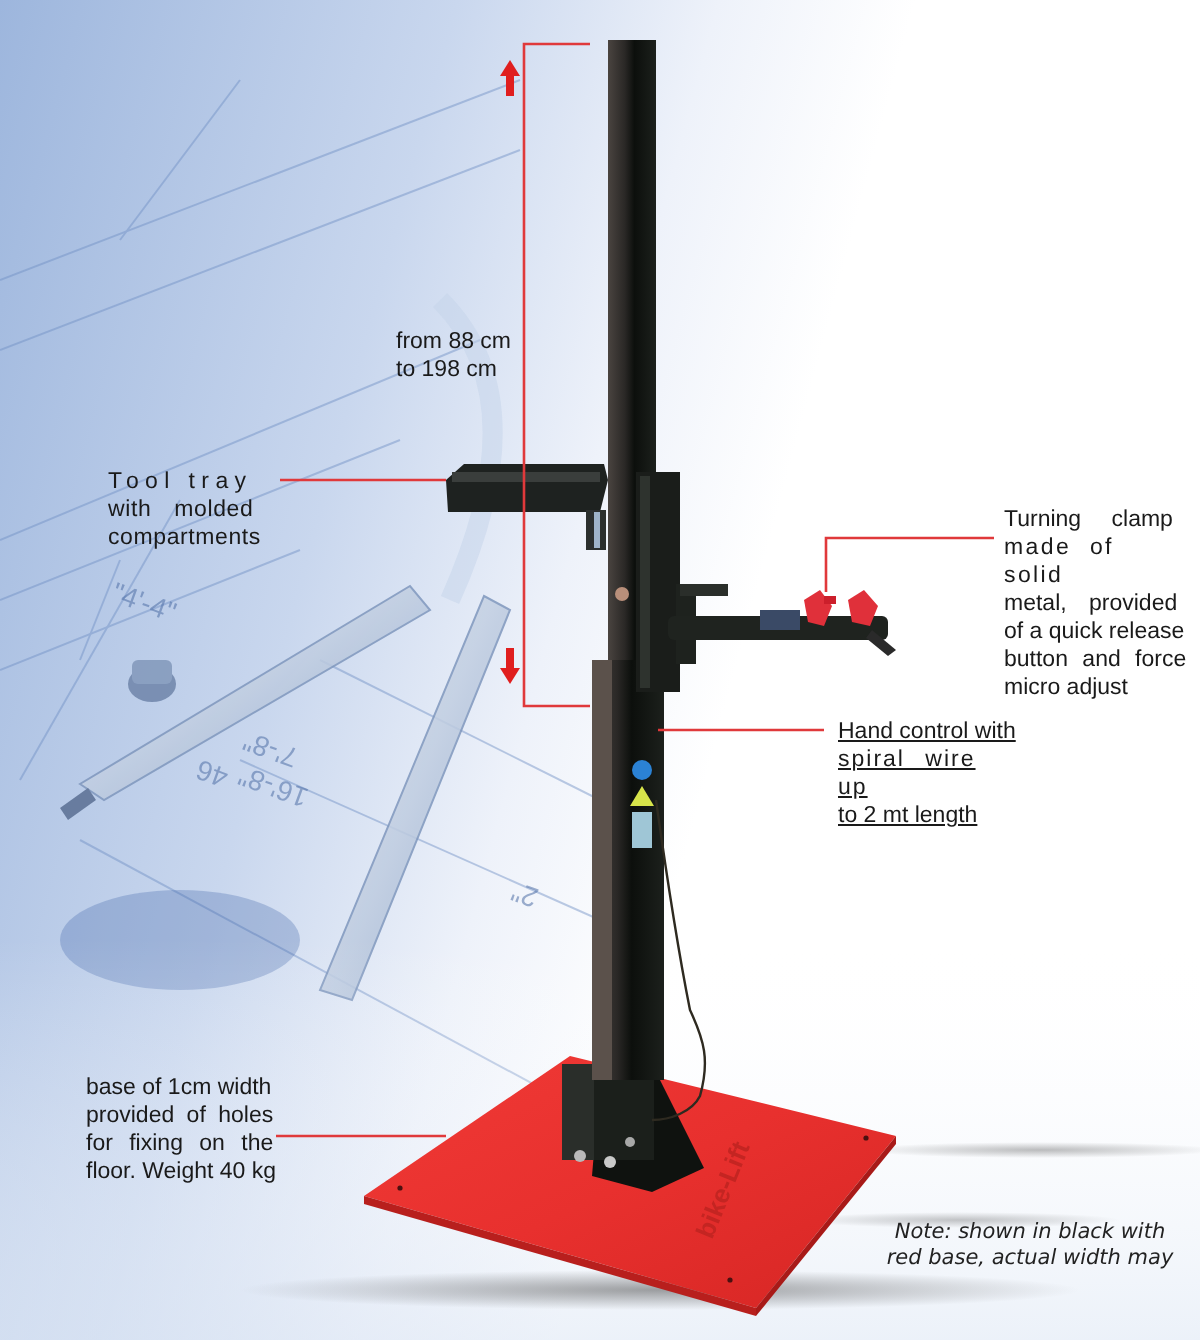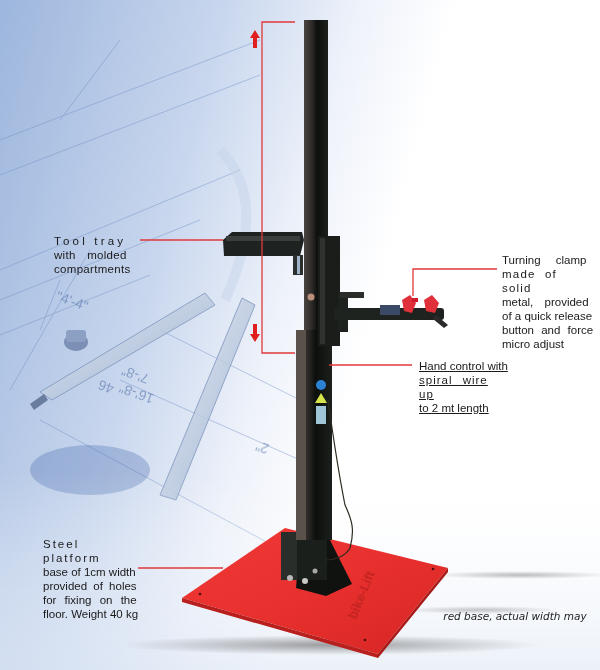--- a/index.html
+++ b/index.html
@@ -154,20 +154,24 @@
 
     <g fill="#e01e1e">
       <polygon points="255,30 250,38 253,38 253,48 257,48 257,38 260,38"></polygon>
     </g>
 
     <g fill="#e01e1e">
       <polygon points="255,342 250,334 253,334 253,324 257,324 257,334 260,334"></polygon>
     </g>
   </svg>
 
+  <div class="callout" style="left:198px; top:164px; width:70px; font-size:11.5px;">
+    <div>from 88 cm</div>
+    <div>to 198 cm</div>
+  </div>
 
   <div class="callout" style="left:502px; top:253px; width:92px;">
     <div style="word-spacing:12px;">Turning clamp</div>
     <div style="letter-spacing:1.2px; word-spacing:5px;">made of solid</div>
     <div style="word-spacing:8px;">metal, provided</div>
     <div>of a quick release</div>
     <div style="word-spacing:4px;">button and force</div>
     <div>micro adjust</div>
   </div>
 
@@ -177,24 +181,24 @@
     <div>compartments</div>
   </div>
 
   <div class="callout" style="left:419px; top:359px; width:90px;text-decoration:underline;">
     <div>Hand control with</div>
     <div style="letter-spacing:1px; word-spacing:6px;">spiral wire up</div>
     <div>to 2 mt length</div>
   </div>
 
   <div class="callout" style="left:43px; top:537px; width:100px;">
-    <div style="letter-spacing:2px; word-spacing:6px;">Steel platform</div>
     <div>base of 1cm width</div>
     <div style="word-spacing:3px;">provided of holes</div>
     <div style="word-spacing:5px;">for fixing on the</div>
     <div>floor. Weight 40 kg</div>
   </div>
 
   <div class="note" style="left:430px; top:610px; width:170px;">
+    <div>Note: shown in black with</div>
     <div>red base, actual width may</div>
   </div>
 
 </div>
 
 </body></html>

